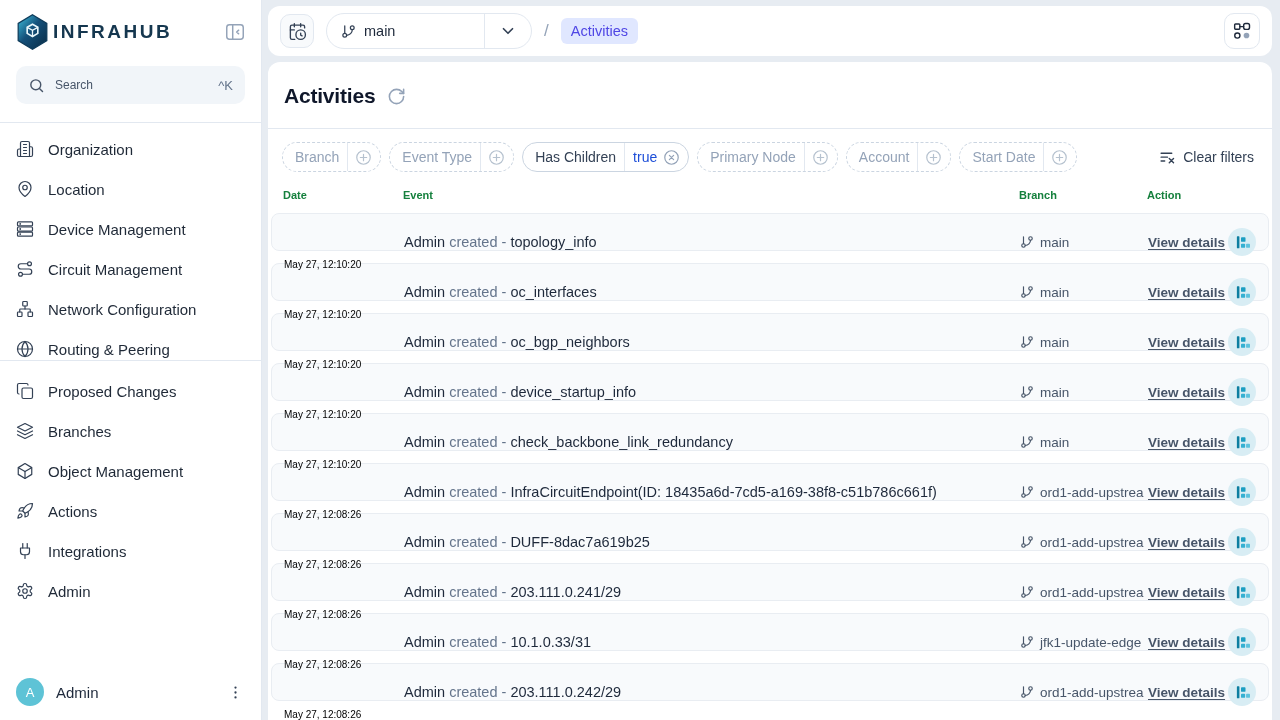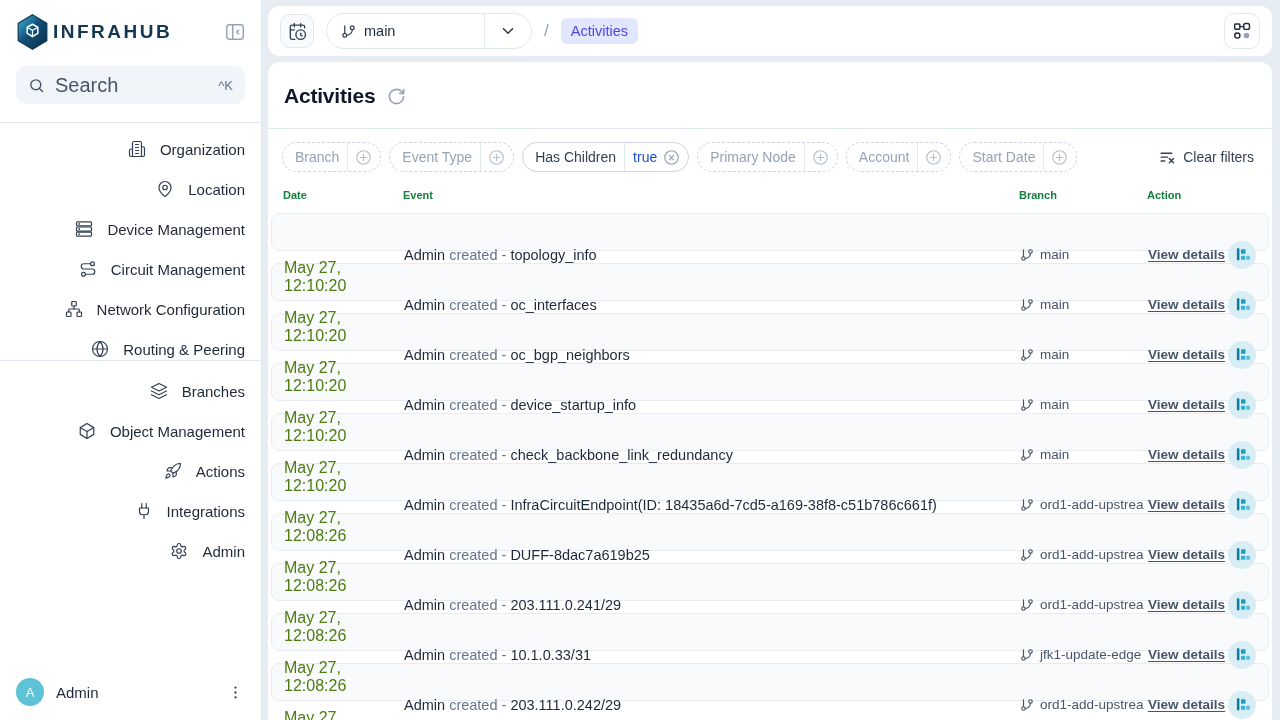--- a/index.html
+++ b/index.html
@@ -15,29 +15,29 @@
     width:262px; flex:none; background:#fff; border-right:1px solid #e2e8f0;
     display:flex; flex-direction:column; height:720px;
   }
   .logo-row { display:flex; align-items:center; gap:4px; padding:14px 14px 12px 16px; }
   .logo-text { flex:1; font-size:19px; font-weight:800; letter-spacing:2.5px; color:#15374f; }
   .collapse-btn { width:24px; height:24px; color:#94a3b8; display:grid; place-items:center; cursor:pointer; }
   .search-box {
     margin:4px 16px 0; height:38px; background:#f1f5f9; border-radius:10px;
     display:flex; align-items:center; gap:10px; padding:0 12px; color:#475569; cursor:text;
   }
-  .search-box .ph { font-size:20px; color:#475569; }
+  .search-box .ph { font-size:12px; color:#475569; }
   .search-box .kbd { margin-left:auto; font-size:13px; color:#64748b; }
   .side-divider { border-top:1px solid #e2e8f0; margin-top:18px; }
   .side-divider2 { border-top:1px solid #e2e8f0; }
   .nav-group-1 { height:237px; overflow:hidden; padding-top:6px; }
   .nav-group-2 { padding-top:10px; }
   .nav-item {
     height:40px; display:flex; align-items:center; gap:14px; padding:0 16px;
-    font-size:15px; color:#1f2937; cursor:pointer; white-space:nowrap;justify-content:flex-end;
+    font-size:15px; color:#1f2937; cursor:pointer; white-space:nowrap;
   }
   .nav-item .nicon { width:18px; height:18px; color:#334155; flex:none; display:grid; place-items:center; }
   .user-row { margin-top:auto; display:flex; align-items:center; gap:12px; padding:14px 16px; }
   .avatar {
     width:28px; height:28px; border-radius:50%; background:#5ec3d6; color:#fff;
     display:grid; place-items:center; font-size:13px; flex:none;
   }
   .user-name { flex:1; font-size:15px; color:#1e293b; }
   .kebab { width:20px; height:20px; color:#334155; display:grid; place-items:center; cursor:pointer; }
 
@@ -88,21 +88,21 @@
   .clear-filters .cf-icon { width:17px; height:17px; display:grid; place-items:center; color:#334155; }
 
   .table-wrap { flex:1; min-height:0; overflow:hidden; padding:4px 3px 0; }
   .thead, .trow { display:grid; grid-template-columns:132px 616px 128px 1fr; align-items:center; }
   .thead { padding:4px 0 12px; font-size:11px; font-weight:600; color:#15803d; }
   .thead .th-date { padding-left:12px; }
   .trow {
     height:38px; background:#f8fafc; border:1px solid #e9edf2; border-radius:8px;
     margin-bottom:12px; font-size:14px;
   }
-  .td-date { padding-left:12px; color:#4d7c0f; font-size:16px;margin-top:45px; }
+  .td-date { padding-left:12px; color:#000000; font-size:10px;margin-top:45px; }
   .td-event { color:#64748b; font-size:14.5px; white-space:nowrap; overflow:hidden; }
   .td-event .actor { color:#1e293b; }
   .td-event .obj { color:#1e293b; text-decoration:underline; text-underline-offset:3px; cursor:pointer; }
   .td-branch { display:flex; align-items:center; gap:6px; color:#475569; font-size:13.5px; white-space:nowrap; overflow:hidden; padding-right:6px; }
   .td-branch .bicon { width:14px; height:14px; flex:none; display:grid; place-items:center; }
   .td-action { display:flex; align-items:center; justify-content:space-between; padding-right:12px;font-weight:bold; }
   .td-action .view { color:#475569; font-size:13.5px; text-decoration:underline; text-underline-offset:2px; cursor:pointer; }
   .tree-circle { width:28px; height:28px; border-radius:50%; background:#d8edf4; display:grid; place-items:center; cursor:pointer; }
   svg { display:block; }
 </style>
@@ -210,20 +210,29 @@
           </svg>
         </span>
         <span>Routing &amp; Peering</span>
       </div>
     </nav>
   <div class="side-divider2"></div>
   <nav class="nav-group-2" id="nav-group-1">
       <div class="nav-item">
         <span class="nicon">
           <svg width="18" height="18" viewBox="0 0 24 24" fill="none" stroke="currentColor" stroke-width="1.6" stroke-linecap="round" stroke-linejoin="round">
+            <rect x="8" y="8" width="14" height="14" rx="2"></rect>
+            <path d="M4 16c-1.1 0-2-.9-2-2V4c0-1.1.9-2 2-2h10c1.1 0 2 .9 2 2"></path>
+          </svg>
+        </span>
+        <span>Proposed Changes</span>
+      </div>
+      <div class="nav-item">
+        <span class="nicon">
+          <svg width="18" height="18" viewBox="0 0 24 24" fill="none" stroke="currentColor" stroke-width="1.6" stroke-linecap="round" stroke-linejoin="round">
             <path d="M12 2 2 7l10 5 10-5-10-5z"></path>
             <path d="m2 12 10 5 10-5"></path>
             <path d="m2 17 10 5 10-5"></path>
           </svg>
         </span>
         <span>Branches</span>
       </div>
       <div class="nav-item">
         <span class="nicon">
           <svg width="18" height="18" viewBox="0 0 24 24" fill="none" stroke="currentColor" stroke-width="1.6" stroke-linecap="round" stroke-linejoin="round">

